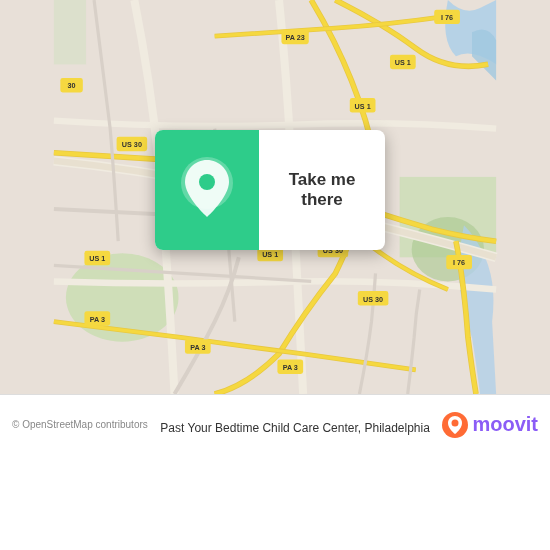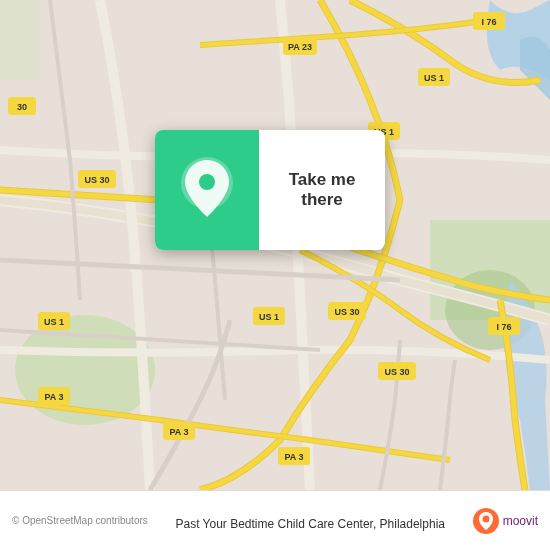--- a/index.html
+++ b/index.html
@@ -7,21 +7,21 @@
       width: 550px;
       height: 550px;
       overflow: hidden;
       font-family: Arial, sans-serif;
       position: relative;
     }
 
     
     #map-container {
       width: 550px;
-      height: 490px;
+      height: 394px;
       position: relative;
       overflow: hidden;
       background-color: #e8e0d8;
     }
 
     
     #map-svg {
       width: 100%;
       height: 100%;
     }
@@ -210,15 +210,15 @@
 <div id="footer-bar">
   <span id="footer-copyright" style="font-size:10px;color:#888;flex:0 0 auto;">© OpenStreetMap contributors</span>
   <span id="footer-title" style="font-size:12px;color:#333;font-weight:500;flex:1;margin-top:7px;">Past Your Bedtime Child Care Center, Philadelphia</span>
   <div id="moovit-logo" style="display:flex;align-items:center;gap:4px;flex:0 0 auto;">
 
     <svg width="26" height="26" viewBox="0 0 26 26" xmlns="http://www.w3.org/2000/svg">
       <circle cx="13" cy="13" r="13" fill="#ff6b35"></circle>
       <path d="M13 4 C9 4 6 7 6 11 C6 17 13 22 13 22 C13 22 20 17 20 11 C20 7 17 4 13 4Z" fill="white"></path>
       <circle cx="13" cy="11" r="3.5" fill="#ff6b35"></circle>
     </svg>
-    <span style="font-size:12px;font-weight:normal;color:#701a75;">moovit</span>
+    <span style="font-size:20px;font-weight:bold;color:#8b5cf6;">moovit</span>
   </div>
 </div>
 
 </body></html>

